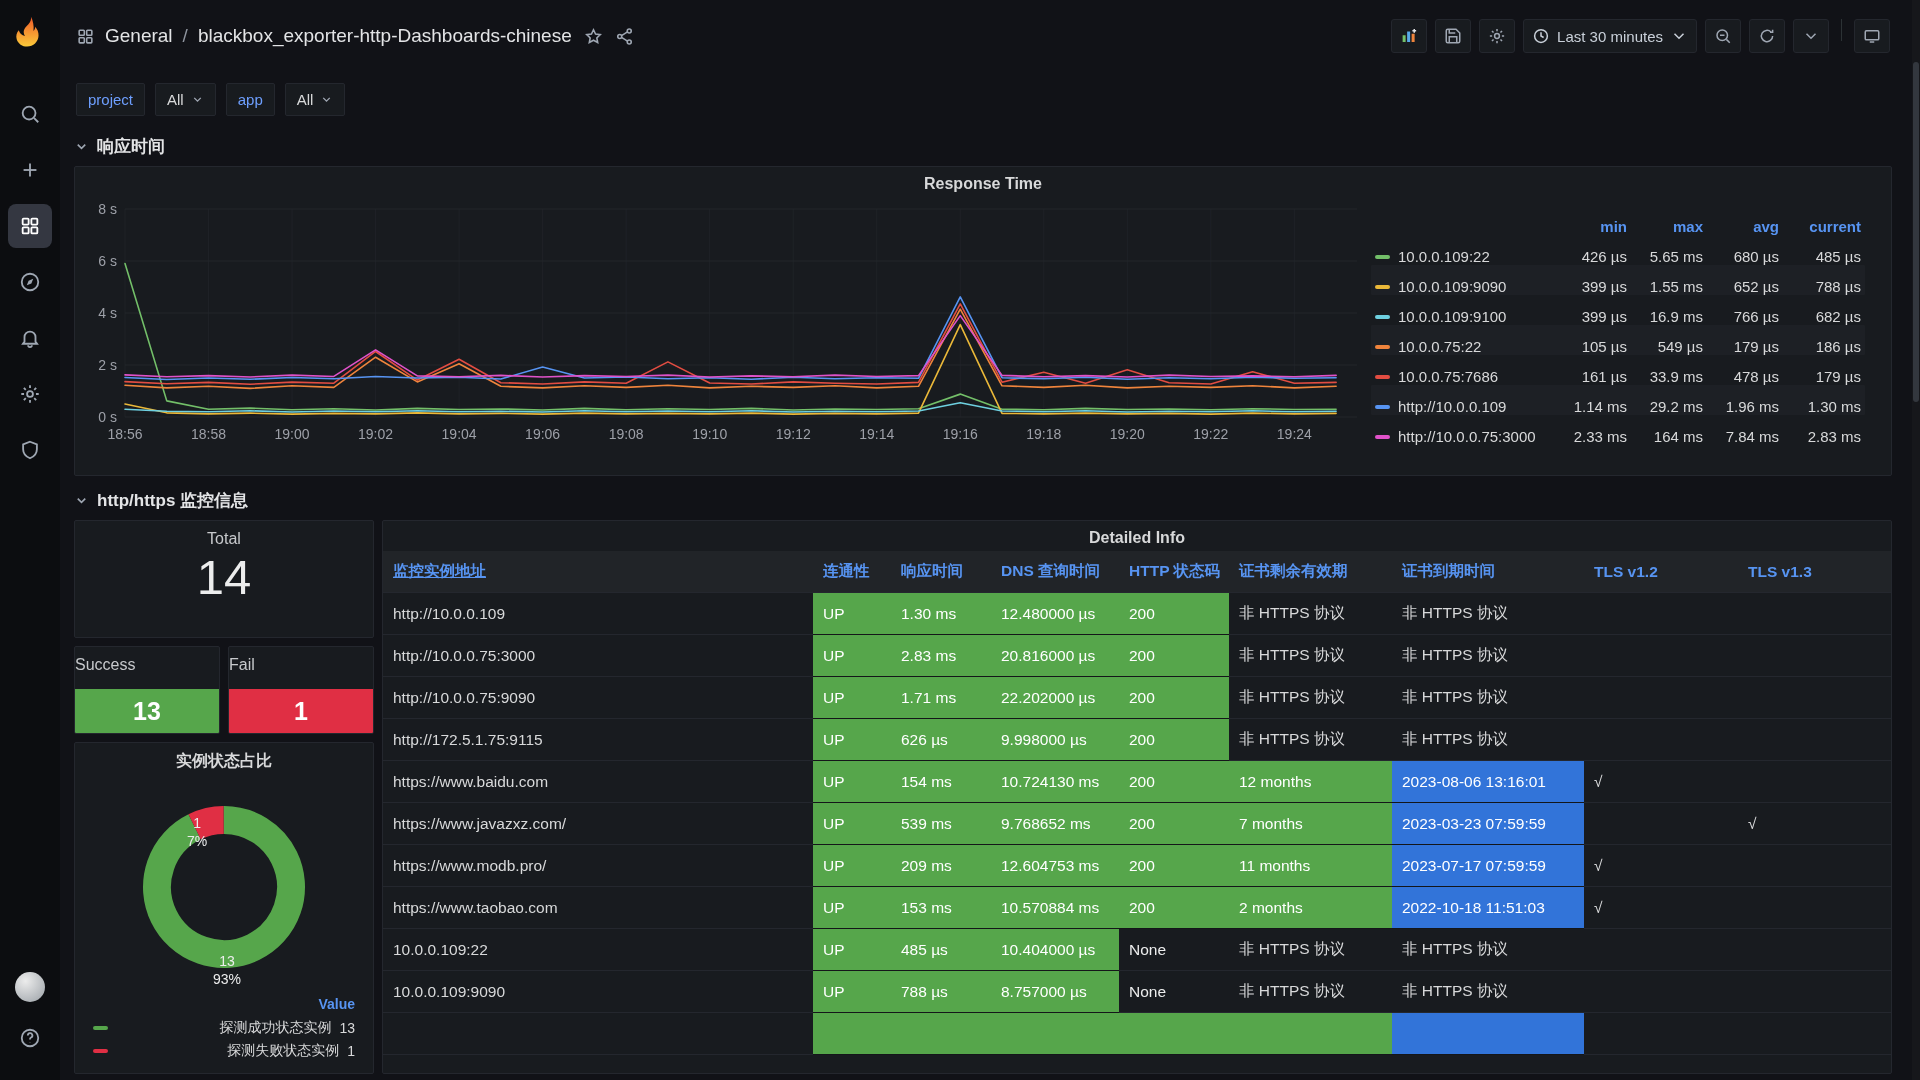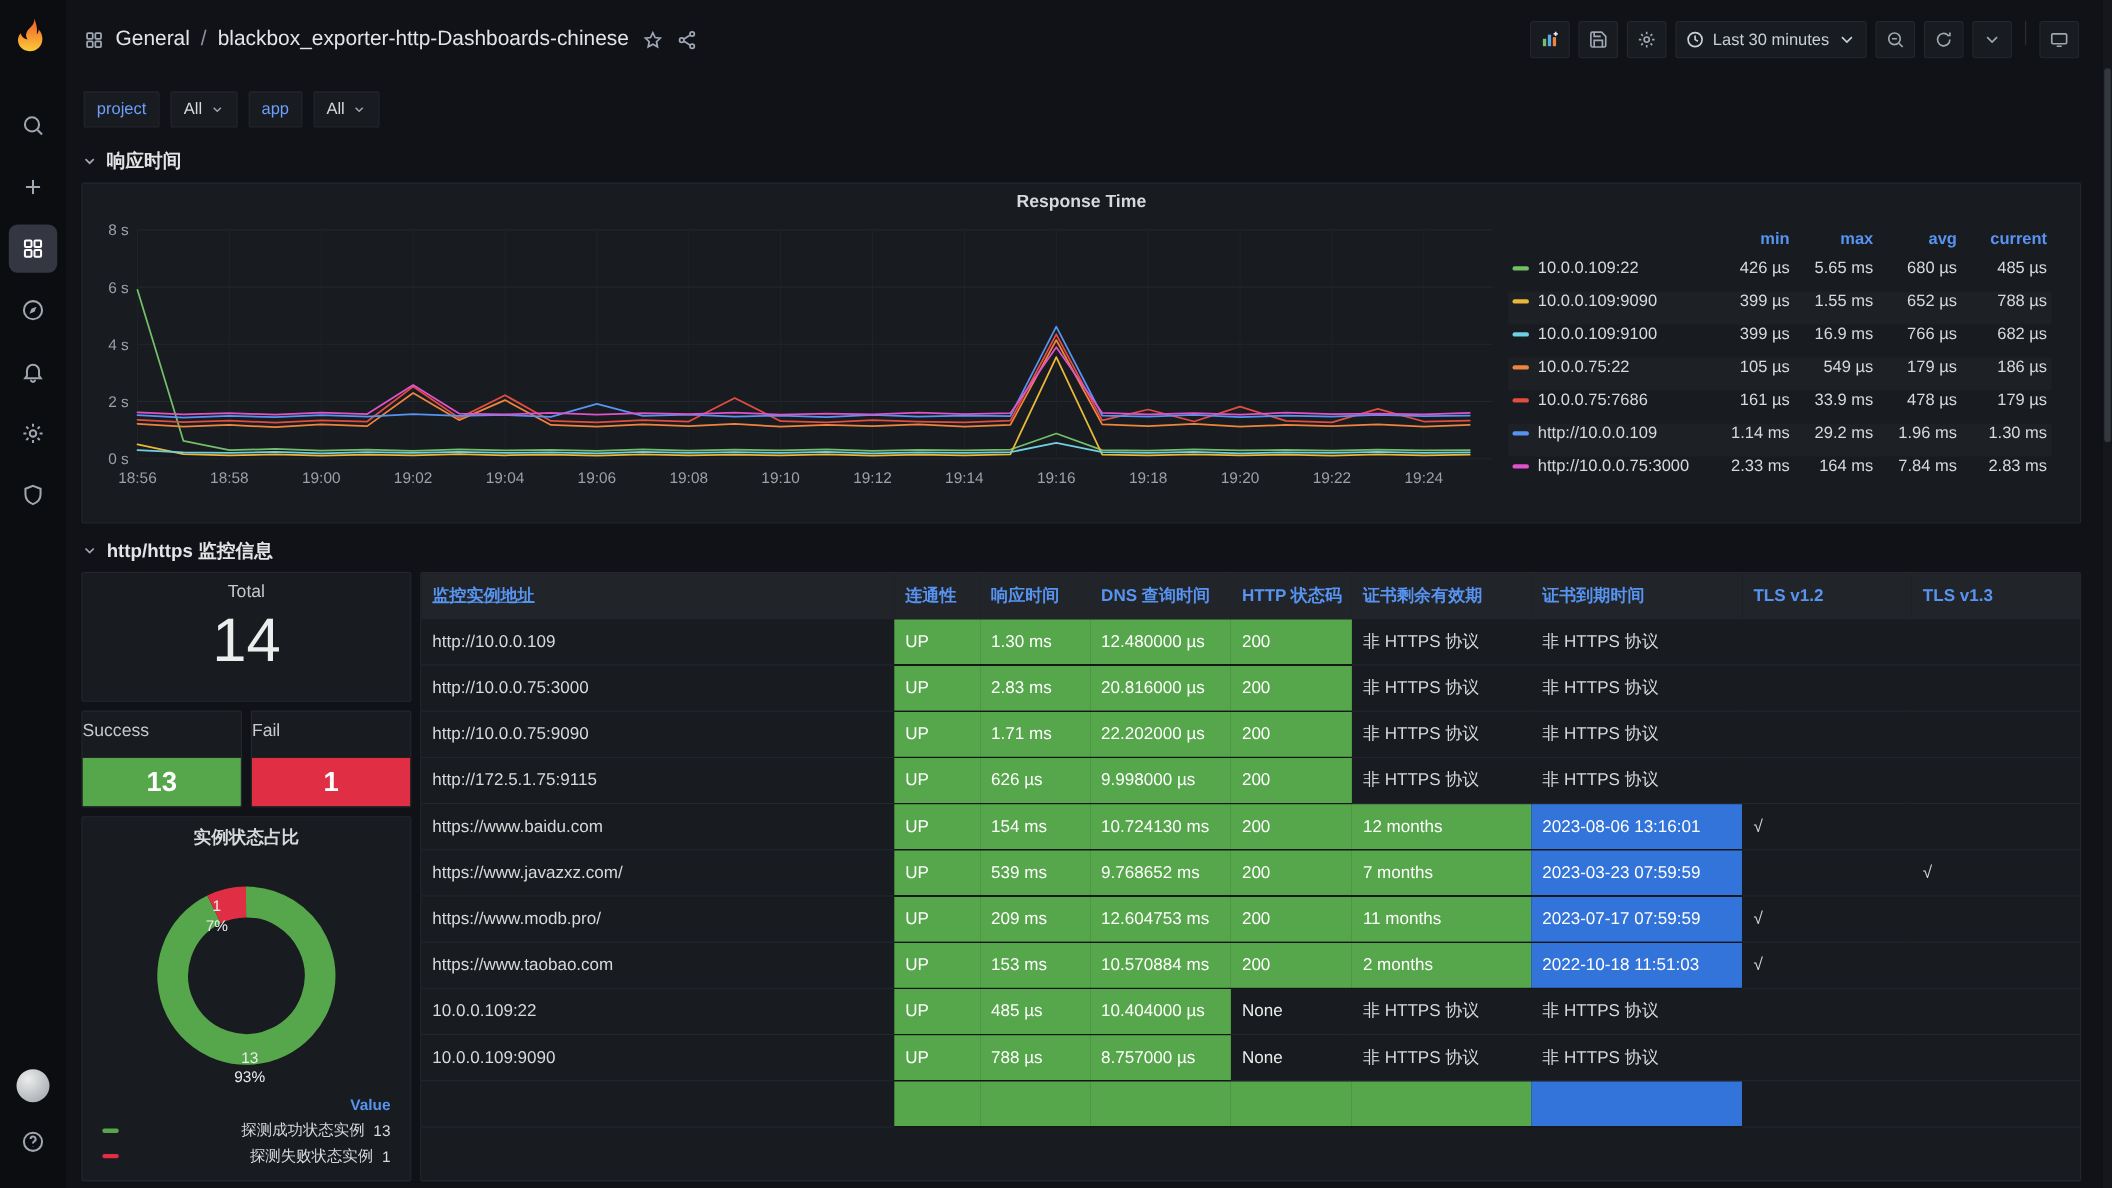--- a/index.html
+++ b/index.html
@@ -50,36 +50,36 @@
 
   .panel { background:#181b1f; border:1px solid #24272e; border-radius:2px; }
   .panel-title { text-align:center; font-size:16px; font-weight:600; color:#d8d9da; padding:8px 0 4px; }
 
   
   .response-panel { height:310px; display:flex; flex-direction:column; margin-bottom:4px; }
   .response-body { flex:1; display:flex; padding:0 4px 2px 6px; }
   .ts-chart { width:1282px; height:256px; flex-shrink:0; }
 
   .chart-legend { width:516px; padding:12px 14px 0 8px; font-size:15px; }
-  .lg-row { display:flex; align-items:flex-start; height:30px; padding:0 4px; border-radius:1px; }
+  .lg-row { display:flex; align-items:flex-end; height:30px; padding:0 4px; border-radius:1px; }
   .lg-row.stripe { background:#1d2025; }
   .lg-head { height:26px; }
   .lg-name { flex:1; display:flex; align-items:center; gap:8px; color:#d8d9da; white-space:nowrap; cursor:pointer; }
   .swatch { width:15px; height:4px; border-radius:2px; display:inline-block; }
   .lg-val { width:76px; text-align:right; color:#d8d9da; }
   .lg-val:last-child { width:82px; }
   .lg-col { color:#5794f2; font-weight:700; cursor:pointer; }
 
   
   .lower { display:flex; gap:8px; height:554px; }
   .left-col { width:300px; flex-shrink:0; display:flex; flex-direction:column; gap:8px; }
 
   .total-panel { height:118px; text-align:center; padding-top:9px; }
   .stat-title { font-size:16px; color:#c7c9cc; }
-  .total-value { font-size:56px; font-weight:500; color:#eceded; line-height:1.2; }
+  .total-value { font-size:49px; font-weight:500; color:#eceded; line-height:1.2; }
 
   .sf-row { display:flex; gap:8px; height:88px; }
   .sf-panel { flex:1; display:flex; flex-direction:column; overflow:hidden; }
   .sf-panel .stat-title { padding-top:9px; }
   .sf-value { margin-top:auto; height:44px; display:flex; align-items:center; justify-content:center;
               font-size:25px; font-weight:700; color:#ffffff; }
 
   .donut-panel { flex:1; text-align:center; padding-top:8px; overflow:hidden; }
   .donut-wrap { position:relative; width:190px; height:190px; margin:20px auto 0; }
   .donut-label { position:absolute; color:#eceded; font-size:14px; line-height:1.3; text-align:center; }
@@ -459,20 +459,21 @@
                   <i class="swatch" style="background:#E02F44"></i>
                   <span class="dl-label">探测失败状态实例</span>
                   <span>1</span>
                 </div>
               </div>
           </div>
         </div>
       </div>
 
       <div class="panel table-panel">
+        <div class="panel-title">Detailed Info</div>
         <table>
           <colgroup>
             <col style="width:430px">
               <col style="width:78px">
               <col style="width:100px">
               <col style="width:128px">
             <col style="width:110px">
               <col style="width:163px">
               <col style="width:192px">
               <col style="width:154px">

